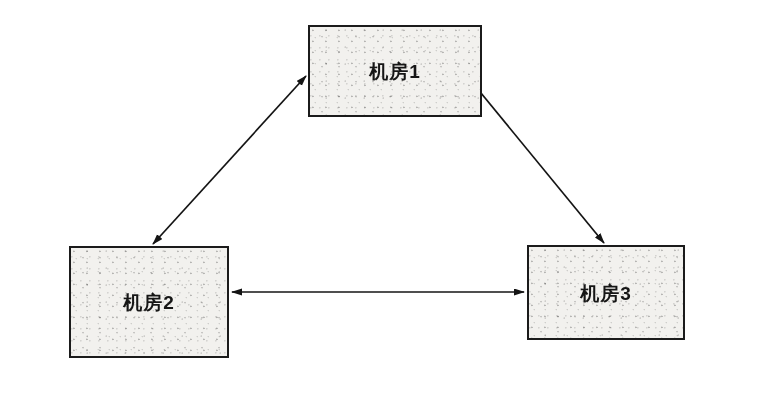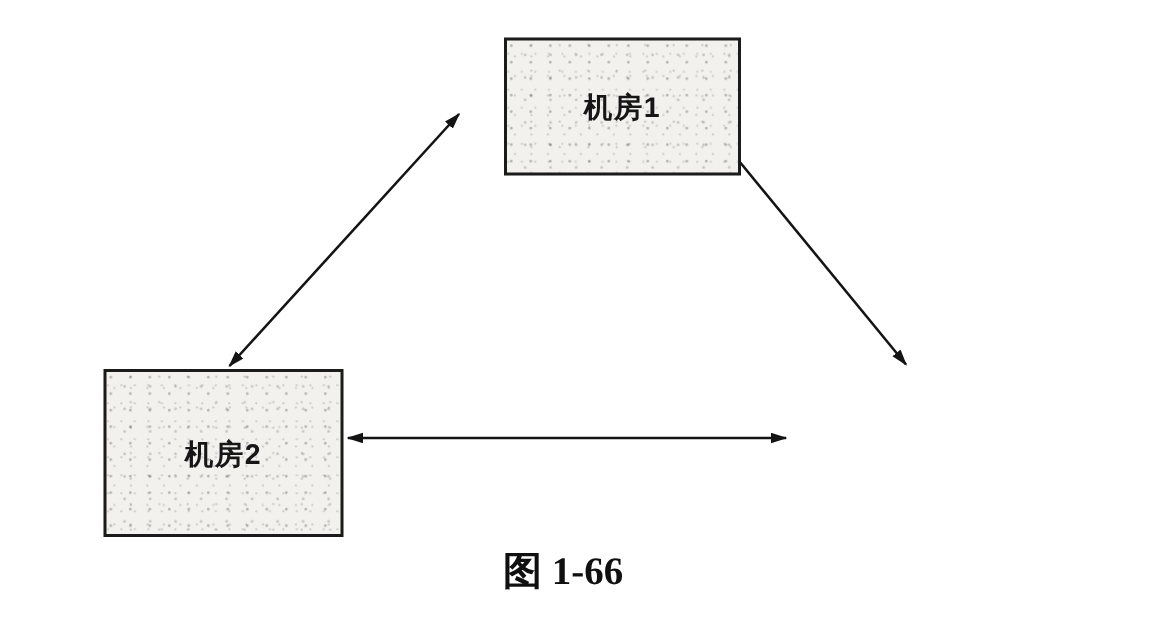--- a/index.html
+++ b/index.html
@@ -40,21 +40,21 @@
     align-items: center;
     justify-content: center;
   }
   .node-label {
     font-size: 19px;
     font-weight: 600;
     color: #161616;
     letter-spacing: 1px;
     transform: translateY(1px);
   }
-  .node-room1 { left: 308px; top: 25px;  width: 158px; height: 92px; margin-left: 28px; }
+  .node-room1 { left: 308px; top: 25px;  width: 174px; height: 92px; }
   .node-room2 { left: 69px;  top: 246px; width: 160px; height: 112px; }
   .node-room3 { left: 527px; top: 245px; width: 158px; height: 95px; }
   .figure-caption {
     position: absolute;
     left: 283px;
     top: 363px;
     width: 185px;
     text-align: center;
     font-family: "Liberation Serif", serif;
     font-size: 26px;
@@ -83,16 +83,18 @@
   </svg>
 
   <div class="node node-room1">
     <span class="node-label">机房1</span>
   </div>
 
   <div class="node node-room2">
     <span class="node-label">机房2</span>
   </div>
 
+  <div class="node node-room3">
+    <span class="node-label">机房3</span>
+  </div>
 
-  <div class="figure-caption">图 1-66</div>
 
 </div>
 
 </body></html>

